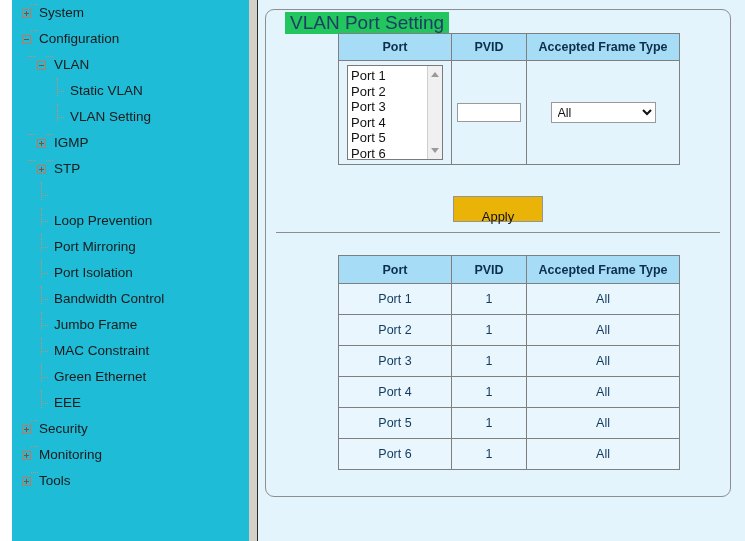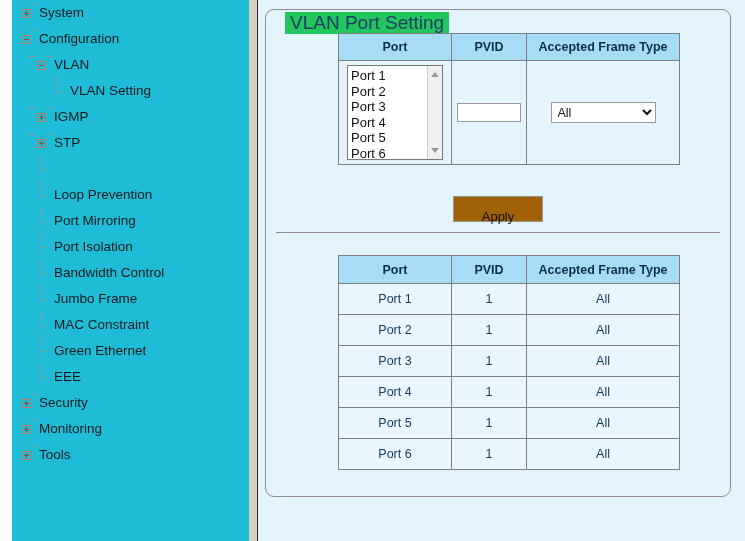--- a/index.html
+++ b/index.html
@@ -240,21 +240,21 @@
     left: 0; top: 186px;
     width: 100%;
     text-align: center;
   }
   #apply-btn {
     width: 90px;
     height: 22px;
     font-size: 13px;
     font-family: "Liberation Sans", sans-serif;
     color: #111;
-    background: #a16207;
+    background: #eab308;
     border: 1px solid #949494;
     cursor: pointer;
     padding: 12px;
   }
 
   
   #divider {
     position: absolute;
     left: 10px; top: 222px;
     width: 444px;
@@ -278,20 +278,21 @@
 </head>
 <body>
 
 <div id="root">
 
   <div id="sidebar">
     <div id="sidebar-items">
         <div class="tree-item lvl0"><span class="pm-wrap nodash"><span class="pm plus"></span></span><span class="tlabel">System</span></div>
         <div class="tree-item lvl0"><span class="pm-wrap nodash"><span class="pm"></span></span><span class="tlabel">Configuration</span></div>
         <div class="tree-item lvl1"><span class="pm-wrap"><span class="pm"></span></span><span class="tlabel">VLAN</span></div>
+        <div class="tree-item lvl2"><span class="leafline"></span><span class="tlabel">Static VLAN</span></div>
         <div class="tree-item lvl2"><span class="leafline"></span><span class="tlabel">VLAN Setting</span></div>
         <div class="tree-item lvl1"><span class="pm-wrap"><span class="pm plus"></span></span><span class="tlabel">IGMP</span></div>
         <div class="tree-item lvl1"><span class="pm-wrap"><span class="pm plus"></span></span><span class="tlabel">STP</span></div>
         <div class="tree-item lvl1"><span class="leafline"></span></div>
         <div class="tree-item lvl1"><span class="leafline"></span><span class="tlabel">Loop Prevention</span></div>
         <div class="tree-item lvl1"><span class="leafline"></span><span class="tlabel">Port Mirroring</span></div>
         <div class="tree-item lvl1"><span class="leafline"></span><span class="tlabel">Port Isolation</span></div>
         <div class="tree-item lvl1"><span class="leafline"></span><span class="tlabel">Bandwidth Control</span></div>
         <div class="tree-item lvl1"><span class="leafline"></span><span class="tlabel">Jumbo Frame</span></div>
         <div class="tree-item lvl1"><span class="leafline"></span><span class="tlabel">MAC Constraint</span></div>

